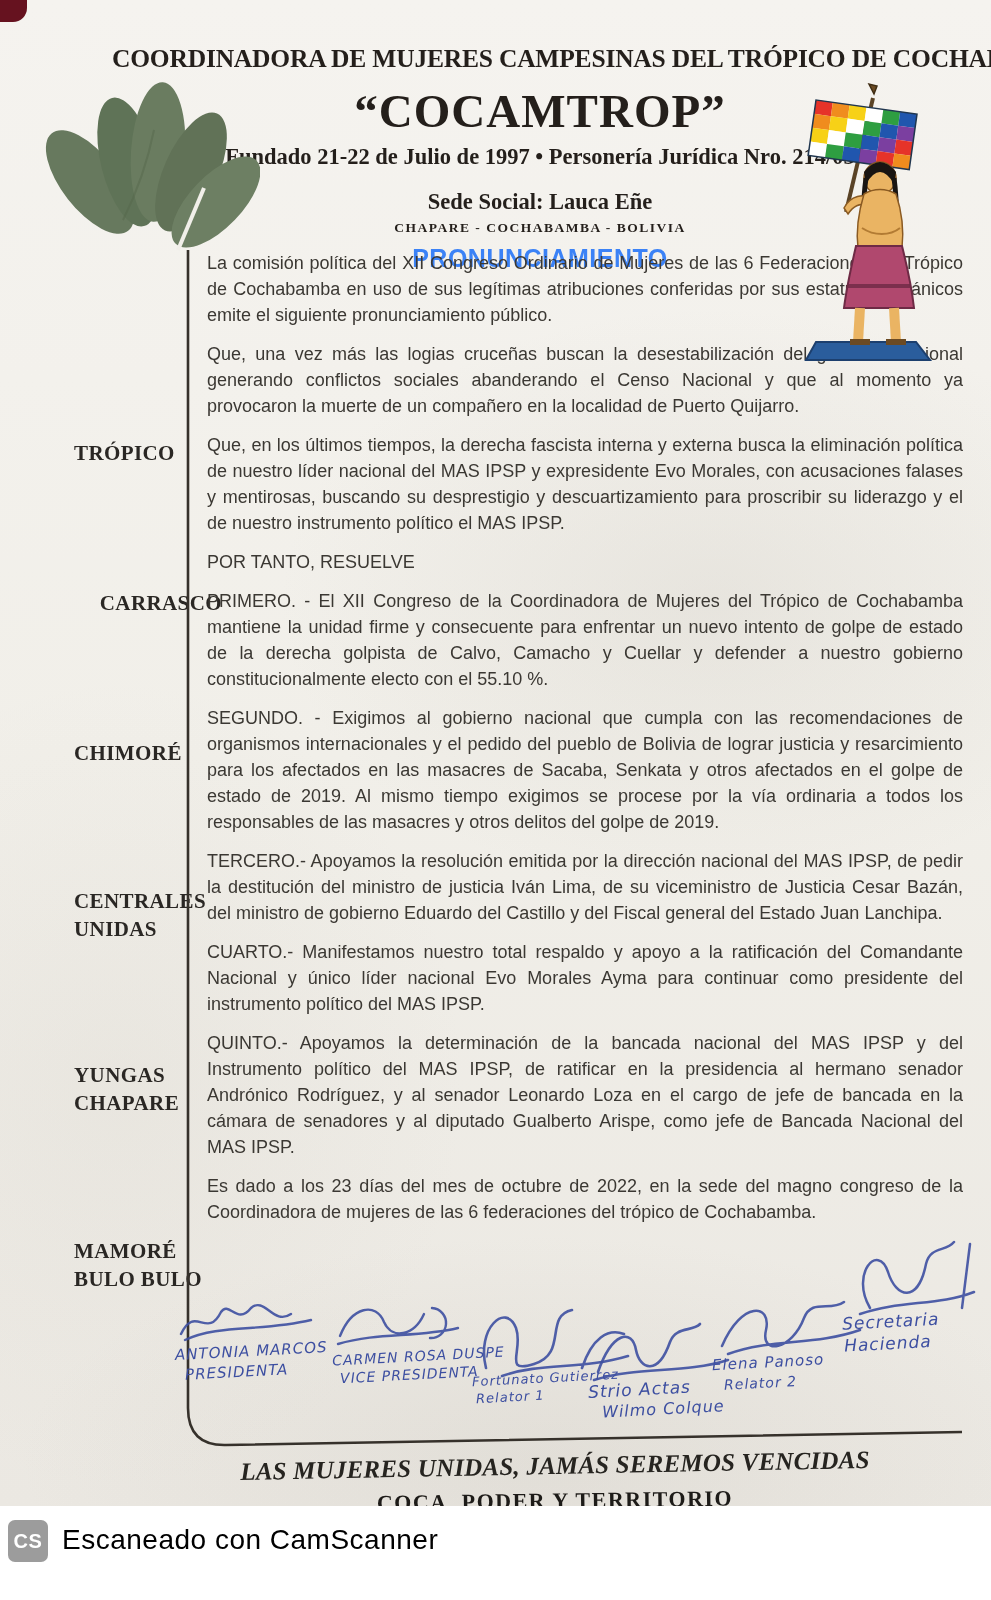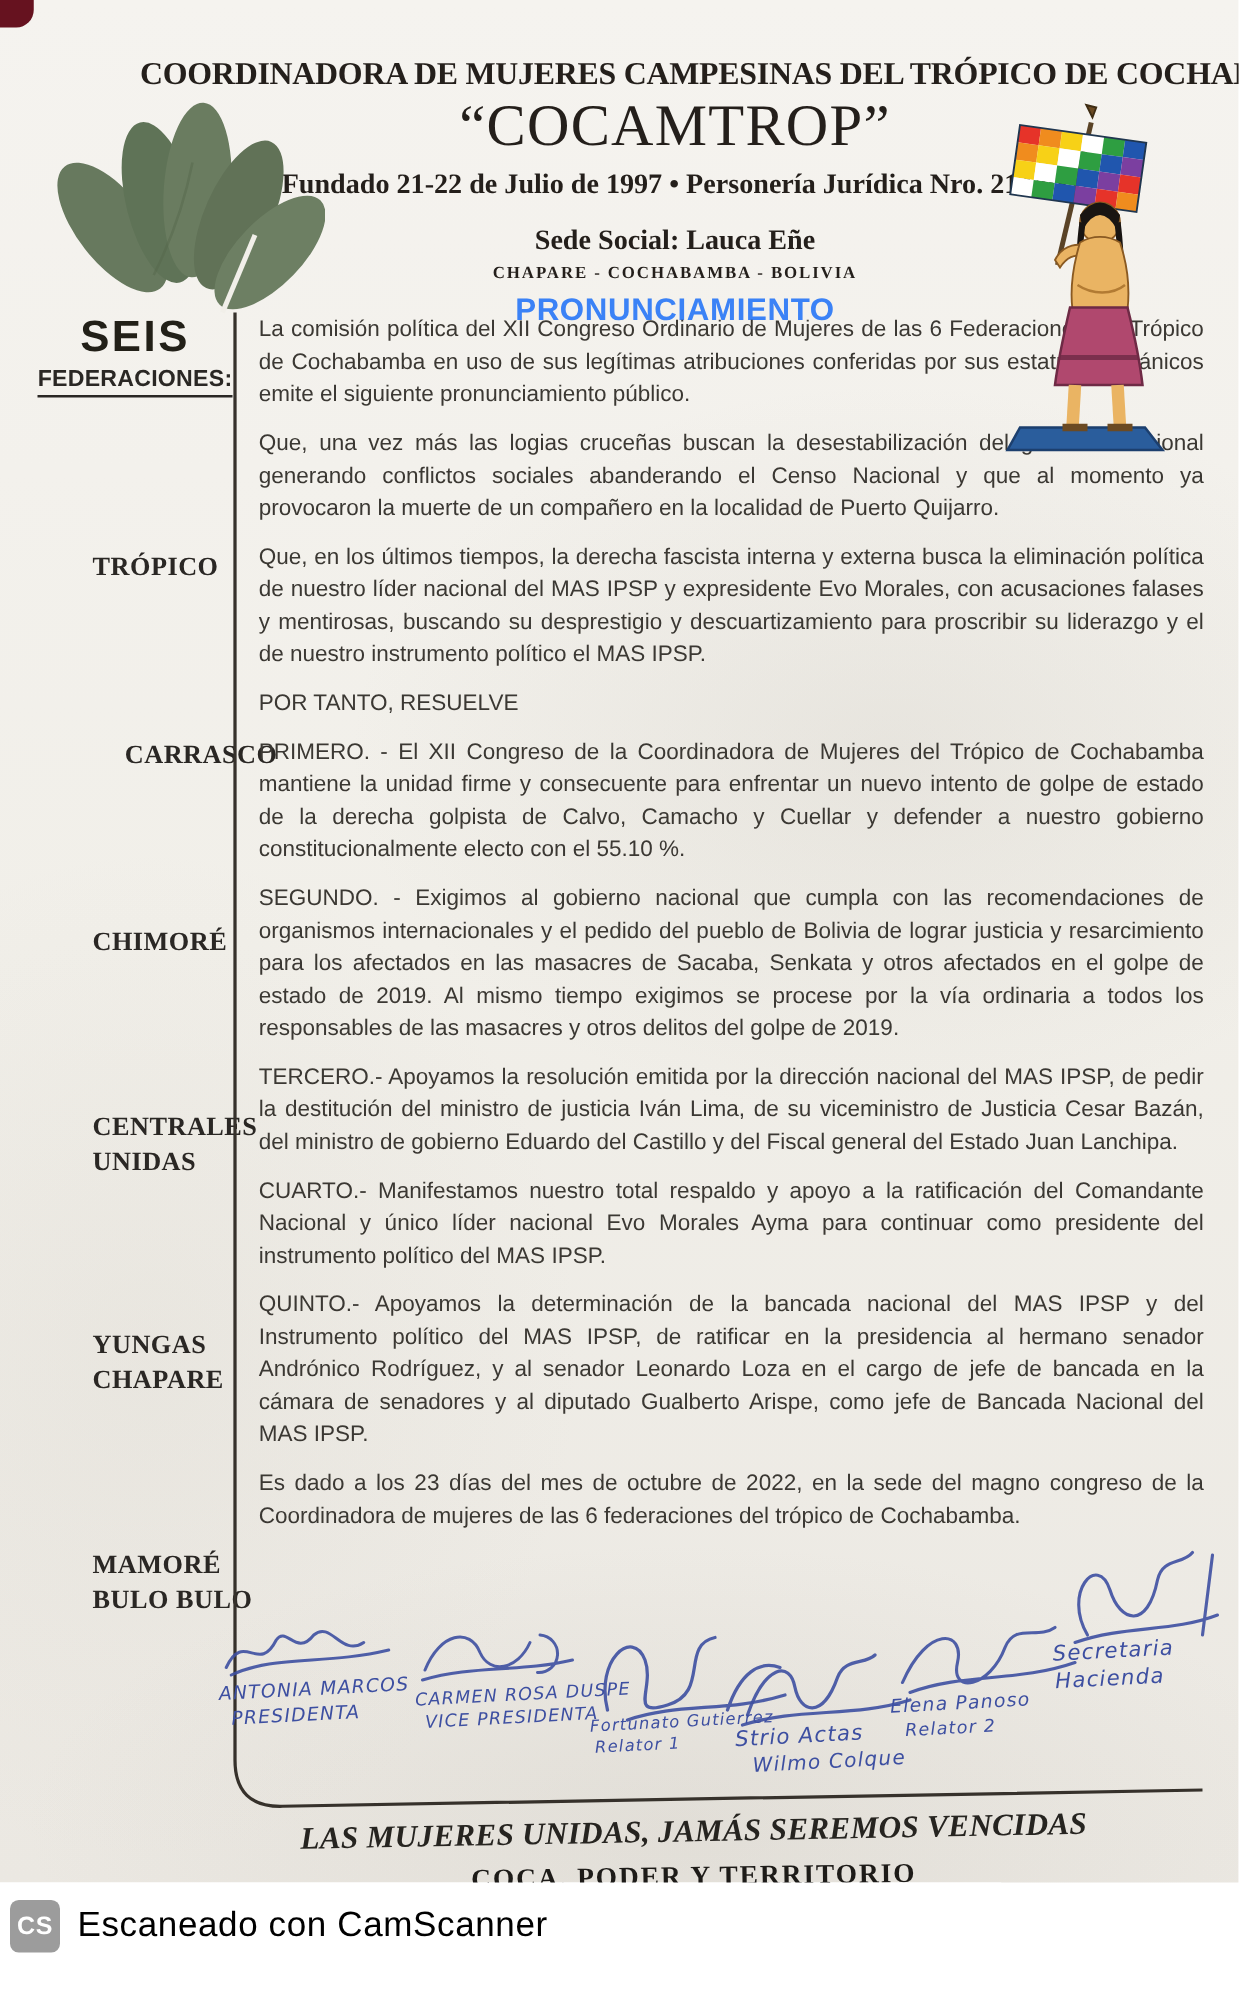--- a/index.html
+++ b/index.html
@@ -16,21 +16,21 @@
       radial-gradient(ellipse 700px 300px at 55% 97%, rgba(186,181,171,.20), transparent 75%),
       linear-gradient(180deg,#f5f3ef 0%,#f1efe9 50%,#ebe8e2 100%);
   }
   .corner-mark{
     position:absolute;left:0;top:0;width:27px;height:22px;background:#66121f;
     border-bottom-right-radius:14px;
   }
   
   .header{position:absolute;left:112px;top:44px;width:856px;text-align:center;color:#241f1b;}
   .h-org{font-family:"Liberation Serif",serif;font-weight:700;font-size:25.5px;letter-spacing:-0.2px;white-space:nowrap;}
-  .h-acronym{font-family:"Liberation Serif",serif;font-weight:400;font-size:47px;letter-spacing:1px;margin-top:0;}
+  .h-acronym{font-family:"Liberation Serif",serif;font-weight:700;font-size:47px;letter-spacing:1px;margin-top:10px;}
   .h-founded{font-family:"Liberation Serif",serif;font-weight:700;font-size:22.5px;margin-top:6px;}
   .h-seat{font-family:"Liberation Serif",serif;font-weight:700;font-size:22.5px;margin-top:19px;}
   .h-loc{font-family:"Liberation Serif",serif;font-weight:700;font-size:13.5px;letter-spacing:1.5px;margin-top:5px;}
   .h-doctype{font-weight:700;font-size:25px;letter-spacing:.5px;color:#3b82f6;margin-top:8px;}
   
   .leaves{position:absolute;left:28px;top:70px;width:232px;height:190px;}
   
   .figure{position:absolute;left:798px;top:80px;width:145px;height:282px;z-index:6;}
   
   .sidebar{position:absolute;left:0;top:0;width:188px;height:1450px;color:#2a2724;}
@@ -174,24 +174,20 @@
       <path d="M58 166 C52 192 48 212 46 228 L116 228 C114 210 110 190 104 166 Z" fill="#b0486e" stroke="#6e2a45" stroke-width="2"></path>
       <path d="M50 206 L113 206" stroke="#6e2a45" stroke-width="4" opacity=".8"></path>
 
       <path d="M62 228 L60 262" stroke="#eab463" stroke-width="10"></path>
       <path d="M96 228 L98 262" stroke="#eab463" stroke-width="10"></path>
       <path d="M52 262 L72 262 M88 262 L108 262" stroke="#6b4a23" stroke-width="6"></path>
     </svg>
   </div>
 
   <div class="sidebar">
-    <div class="seis-block">
-      <div class="seis-big">SEIS</div>
-      <div class="seis-small">FEDERACIONES:</div>
-    </div>
     <div class="fed fed-0">TRÓPICO</div>
     <div class="fed fed-1">CARRASCO</div>
     <div class="fed fed-2">CHIMORÉ</div>
     <div class="fed fed-3">CENTRALES UNIDAS</div>
     <div class="fed fed-4">YUNGAS CHAPARE</div>
     <div class="fed fed-5">MAMORÉ BULO BULO</div>
   </div>
 
   <svg class="rule-svg">
     <path d="M 188 250 L 188 1408 Q 188 1446 226 1445 L 962 1432" fill="none" stroke="#36312b" stroke-width="2.6"></path>

